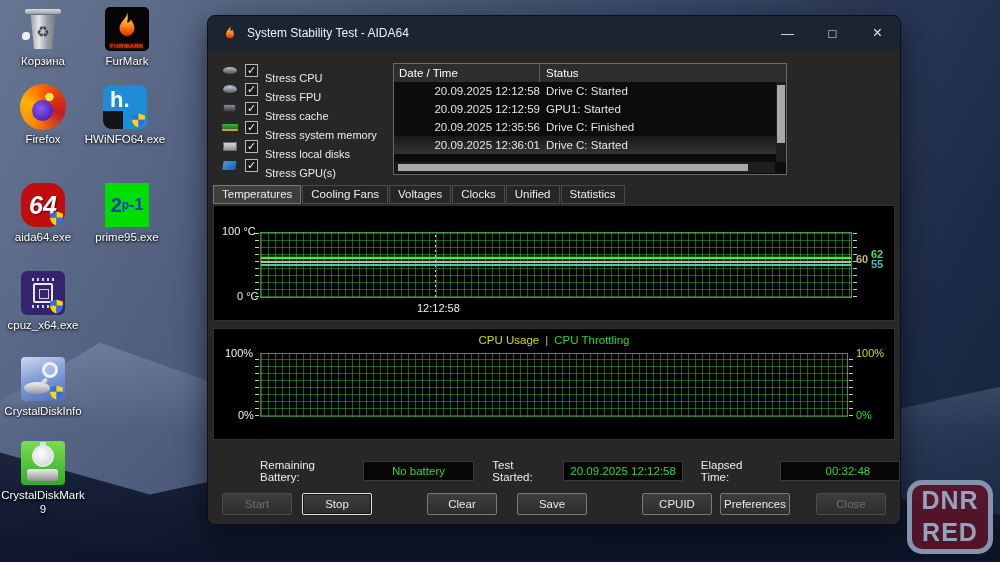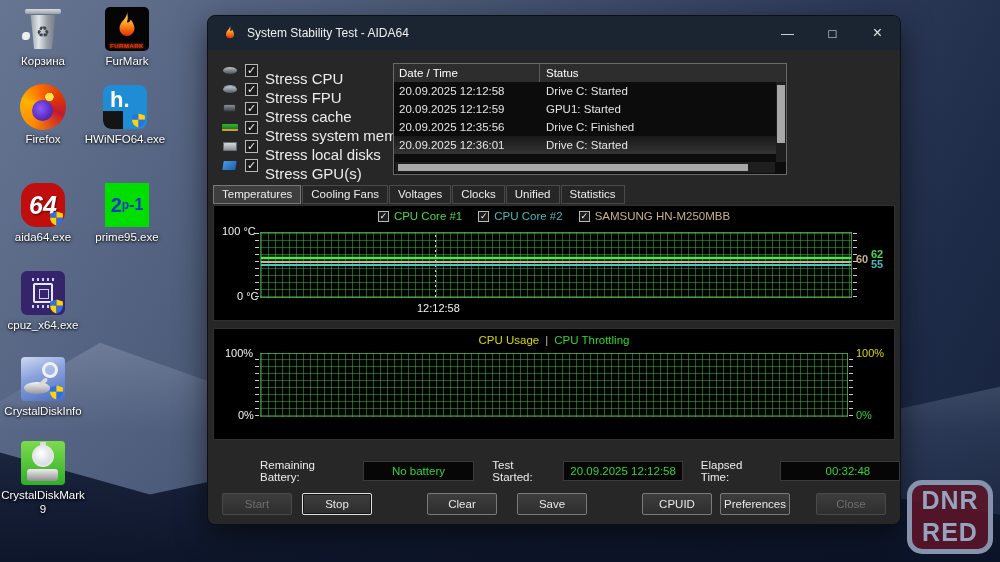--- a/index.html
+++ b/index.html
@@ -106,26 +106,26 @@
   .ic-cpu   { width:14px; height:7px; border-radius:50%; background:linear-gradient(#b9bec4,#4c5054); }
   .ic-fpu   { width:14px; height:7px; border-radius:50%; background:linear-gradient(#c9cED4,#55595e); box-shadow:0 -2px 0 -1px #7aa0c8; }
   .ic-cache { width:13px; height:8px; border-radius:2px; background:linear-gradient(#8a8f95,#3d4145); border:1px solid #2c2f33; }
   .ic-mem   { width:16px; height:7px; background:linear-gradient(#35b535,#1f7a1f 70%,#caa03a 71%,#caa03a); border-radius:1px; }
   .ic-disk  { width:14px; height:9px; border-radius:2px; background:linear-gradient(#dfe3e8,#85898e); box-shadow:inset 0 0 0 1px #6b6f74; }
   .ic-gpu   { width:13px; height:9px; background:linear-gradient(135deg,#4b9ce0,#1a5fb0); transform:skewX(-8deg); border-radius:1px; }
   .checkbox { width:13px; height:13px; border:1px solid #b8b8b8; background:#1c1c1c; display:flex; align-items:center; justify-content:center;
     color:#f2f2f2; font-size:11px; line-height:11px; cursor:pointer; }
   .checkbox.checked::after { content:"✓"; }
   .checkbox.small { width:11px; height:11px; font-size:9px; line-height:9px; }
-  .s-label { font-size:15px; color:#ececec;margin-top:16px; }
+  .s-label { font-size:11px; color:#ececec;margin-top:16px; }
 
   
   .log { position:absolute; left:185px; top:13px; width:394px; height:112px; background:#0c0c0c; border:1px solid #6a6a6a; font-size:11.5px; }
   .log-head { display:flex; height:18px; background:#2d2d2d; color:#fff; align-items:center; }
-  .log-c1 { width:146px; padding-left:5px; flex:none; }
+  .log-c1 { width:146px; padding-left:5px; flex:none;text-align:right; }
   .log-head .log-c1 { border-right:1px solid #5a5a5a; height:100%; display:flex; align-items:center; }
   .log-c2 { padding-left:6px; flex:1; }
   .log-row { display:flex; height:18px; align-items:center; color:#e4e4e4; cursor:default; }
   .log-row.selected { background:linear-gradient(180deg,#181818,#343434); }
   .vscroll { position:absolute; right:0; top:18px; width:10px; height:80px; background:#1e1e1e; }
   .vthumb { position:absolute; left:1px; right:1px; top:3px; height:58px; background:#a8a8a8; }
   .hscroll { position:absolute; left:1px; right:11px; bottom:1px; height:11px; background:#1e1e1e; }
   .hthumb { position:absolute; left:3px; top:2px; height:7px; width:92%; background:#a8a8a8; }
 
   
@@ -411,34 +411,20 @@
       <div class="tabstrip">
         <div class="tab active">Temperatures</div>
         <div class="tab">Cooling Fans</div>
         <div class="tab">Voltages</div>
         <div class="tab">Clocks</div>
         <div class="tab">Unified</div>
         <div class="tab">Statistics</div>
       </div>
 
       <div class="panel" id="panel-temp">
-        <div class="legend">
-          <span class="leg-item">
-            <span class="checkbox small checked"></span>
-            <span class="leg-core1">CPU Core #1</span>
-          </span>
-          <span class="leg-item">
-            <span class="checkbox small checked"></span>
-            <span class="leg-core2">CPU Core #2</span>
-          </span>
-          <span class="leg-item">
-            <span class="checkbox small checked"></span>
-            <span class="leg-samsung">SAMSUNG HN-M250MBB</span>
-          </span>
-        </div>
         <div class="axis-lab" style="left:8px; top:19px;">100 °C</div>
         <div class="axis-lab" style="left:23px; top:84px;">0 °C</div>
         <div class="plot" id="plot-temp">
           <div class="vticks l"></div>
             <div class="vticks r"></div>
           <div class="vline"></div>
           <div class="tline tl-core1"></div>
           <div class="tline tl-samsung"></div>
           <div class="tline tl-core2"></div>
         </div>

